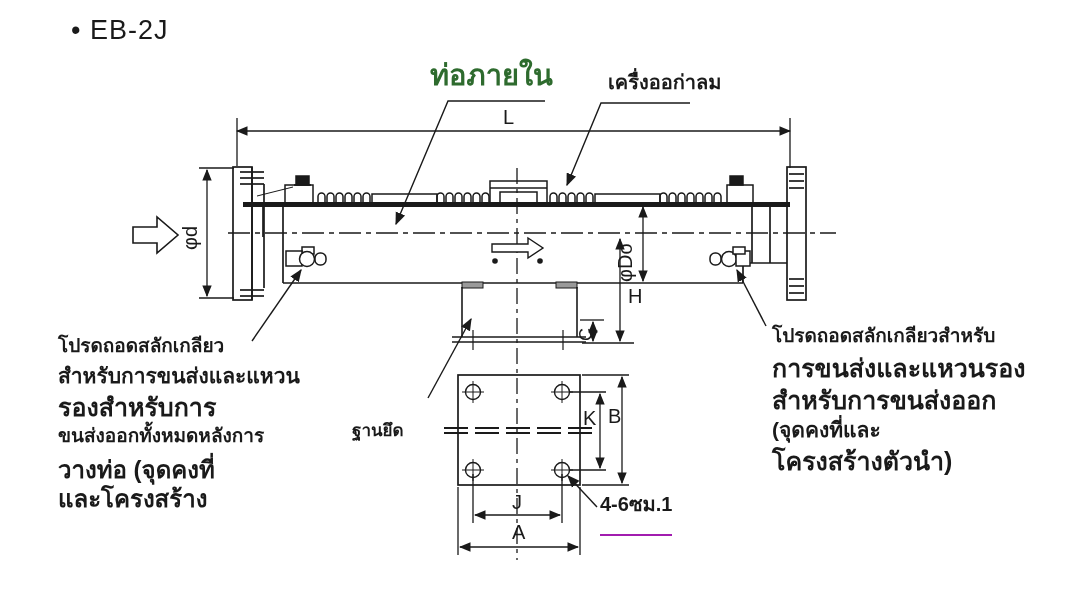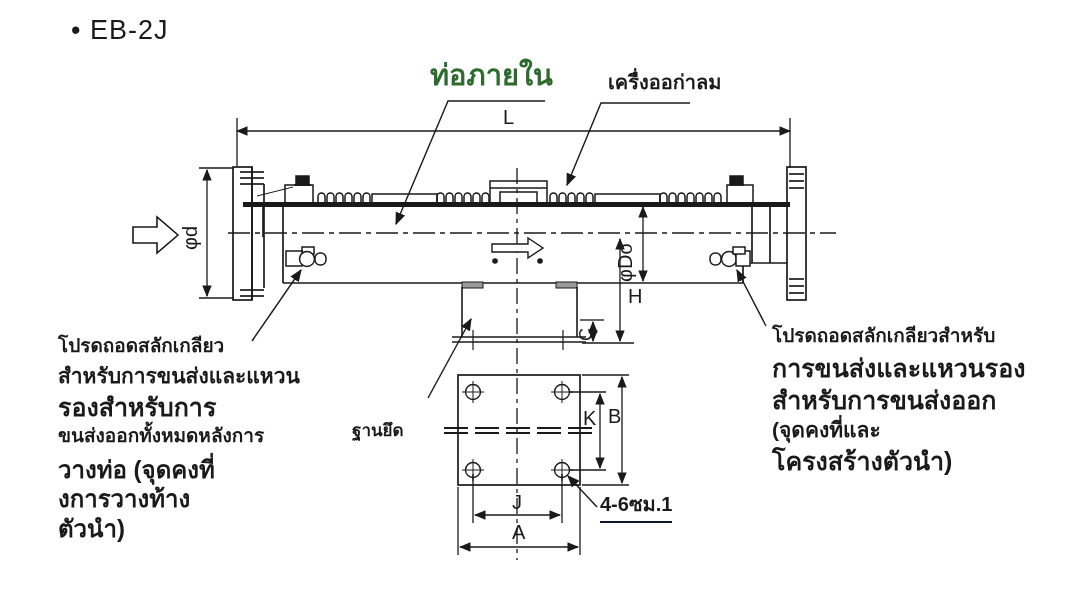--- a/index.html
+++ b/index.html
@@ -12,21 +12,21 @@
   .blower{font-size:20px;font-weight:600;}
   .dim{font-size:20px;font-weight:500;}
   .dim-sm{font-size:18px;font-weight:500;}
   .rot{transform:rotate(-90deg);transform-origin:0 0;}
   .note div{white-space:nowrap;}
   .note .s{font-size:19px;font-weight:600;margin-bottom:9px;}
   .note .m{font-size:21px;font-weight:600;margin-bottom:7px;}
   .note .l{font-size:25px;font-weight:600;margin-bottom:6px;}
   .note .xl{font-size:24px;font-weight:600;line-height:1.22;}
   .base-lbl{font-size:17px;font-weight:600;margin-top:24px;}
-  .bolt-note{font-size:20px;font-weight:600;border-bottom:2px solid #0f172a;padding-bottom:6px;}
+  .bolt-note{font-size:20px;font-weight:600;border-bottom:2px solid #a21caf;padding-bottom:19px;}
 </style>
 </head>
 <body>
 
 <div class="stage">
 
   <svg width="1080" height="600" viewBox="0 0 1080 600">
     <defs>
       <marker id="arr" viewBox="0 0 10 10" refX="9" refY="5" markerWidth="9" markerHeight="9" orient="auto-start-reverse">
           <path d="M0,1 L10,5 L0,9 z" fill="#1a1a1a"></path>
@@ -220,22 +220,21 @@
 
   <div class="lbl base-lbl" style="left:352px;top:398px">ฐานยึด</div>
   <div class="lbl" style="left:600px;top:494px"><span class="bolt-note">4-6ซม.1</span></div>
 
   <div class="lbl note" style="left:58px;top:336px">
     <div class="s">โปรดถอดสลักเกลียว</div>
     <div class="m">สำหรับการขนส่งและแหวน</div>
     <div class="l">รองสำหรับการ</div>
     <div class="s">ขนส่งออกทั้งหมดหลังการ</div>
     <div class="xl">วางท่อ (จุดคงที่</div>
-    <div class="xl">งการวางท้าง</div>
-    <div class="xl">ตัวนำ)</div>
+    <div class="xl">และโครงสร้าง</div>
   </div>
 
   <div class="lbl note" style="left:772px;top:326px">
     <div class="s">โปรดถอดสลักเกลียวสำหรับ</div>
     <div class="l">การขนส่งและแหวนรอง</div>
     <div class="l">สำหรับการขนส่งออก</div>
     <div class="m">(จุดคงที่และ</div>
     <div class="l">โครงสร้างตัวนำ)</div>
   </div>
 

